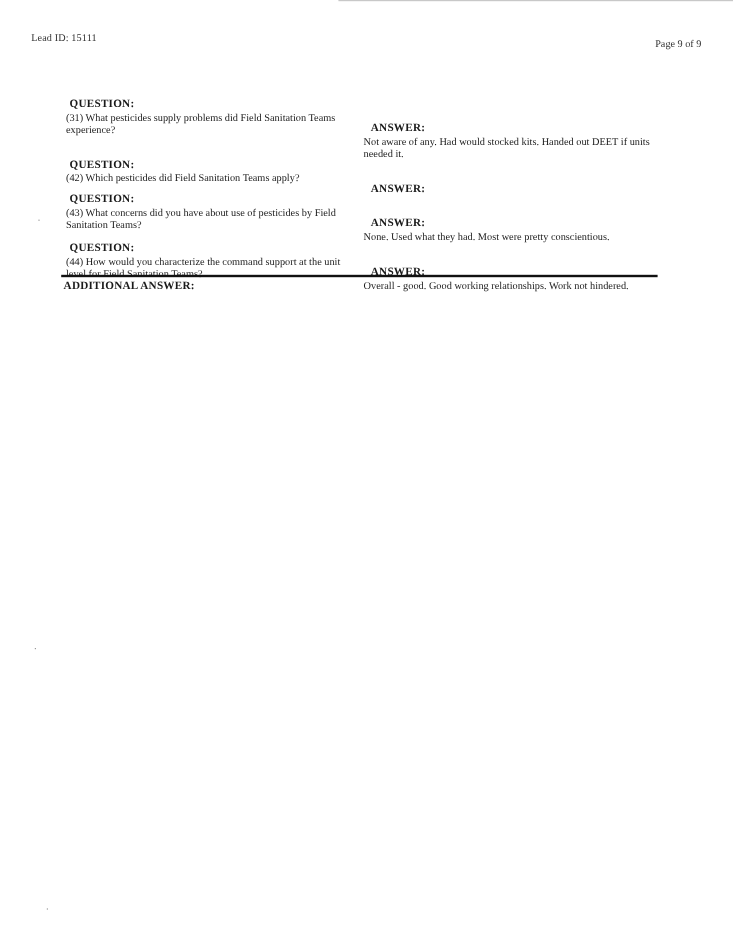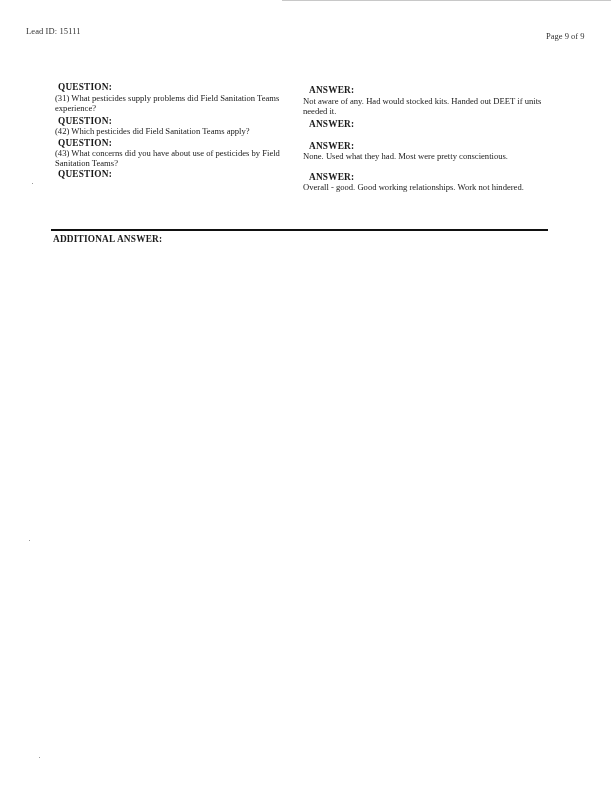--- a/index.html
+++ b/index.html
@@ -68,21 +68,21 @@
       display: block;
       padding-left: 3px;
       letter-spacing: 0.2px;
     }
     .label-a {
       font-weight: bold;
       font-size: 9.3px;
       line-height: 10.5px;
       display: block;
       padding-left: 6px;
-      margin-top: 3px;
+      margin-top: 20px;
       margin-bottom: -3px;
       letter-spacing: 0.2px;
     }
     .qa-text {
       display: block;
     }
     .rule {
       position: absolute;
       top: 229px;
       left: 51px;
@@ -139,20 +139,21 @@
       <span class="qa-text">(43)  What concerns did you have about use of pesticides by Field Sanitation Teams?</span>
     </div>
     <div class="qa-a">
       <span class="label-a">ANSWER:</span>
       <span class="qa-text" style="padding-top:3px">None.  Used what they had.  Most were pretty conscientious.</span>
     </div>
   </div>
   <div class="qa-row">
     <div class="qa-q">
       <span class="label-q">QUESTION:</span>
+      <span class="qa-text">(44)  How would you characterize the command support at the unit level for Field Sanitation Teams?</span>
     </div>
     <div class="qa-a">
       <span class="label-a">ANSWER:</span>
       <span class="qa-text" style="padding-top:3px">Overall - good.  Good working relationships.  Work not hindered.</span>
     </div>
   </div>
 </div>
 
 <div class="rule"></div>
 

